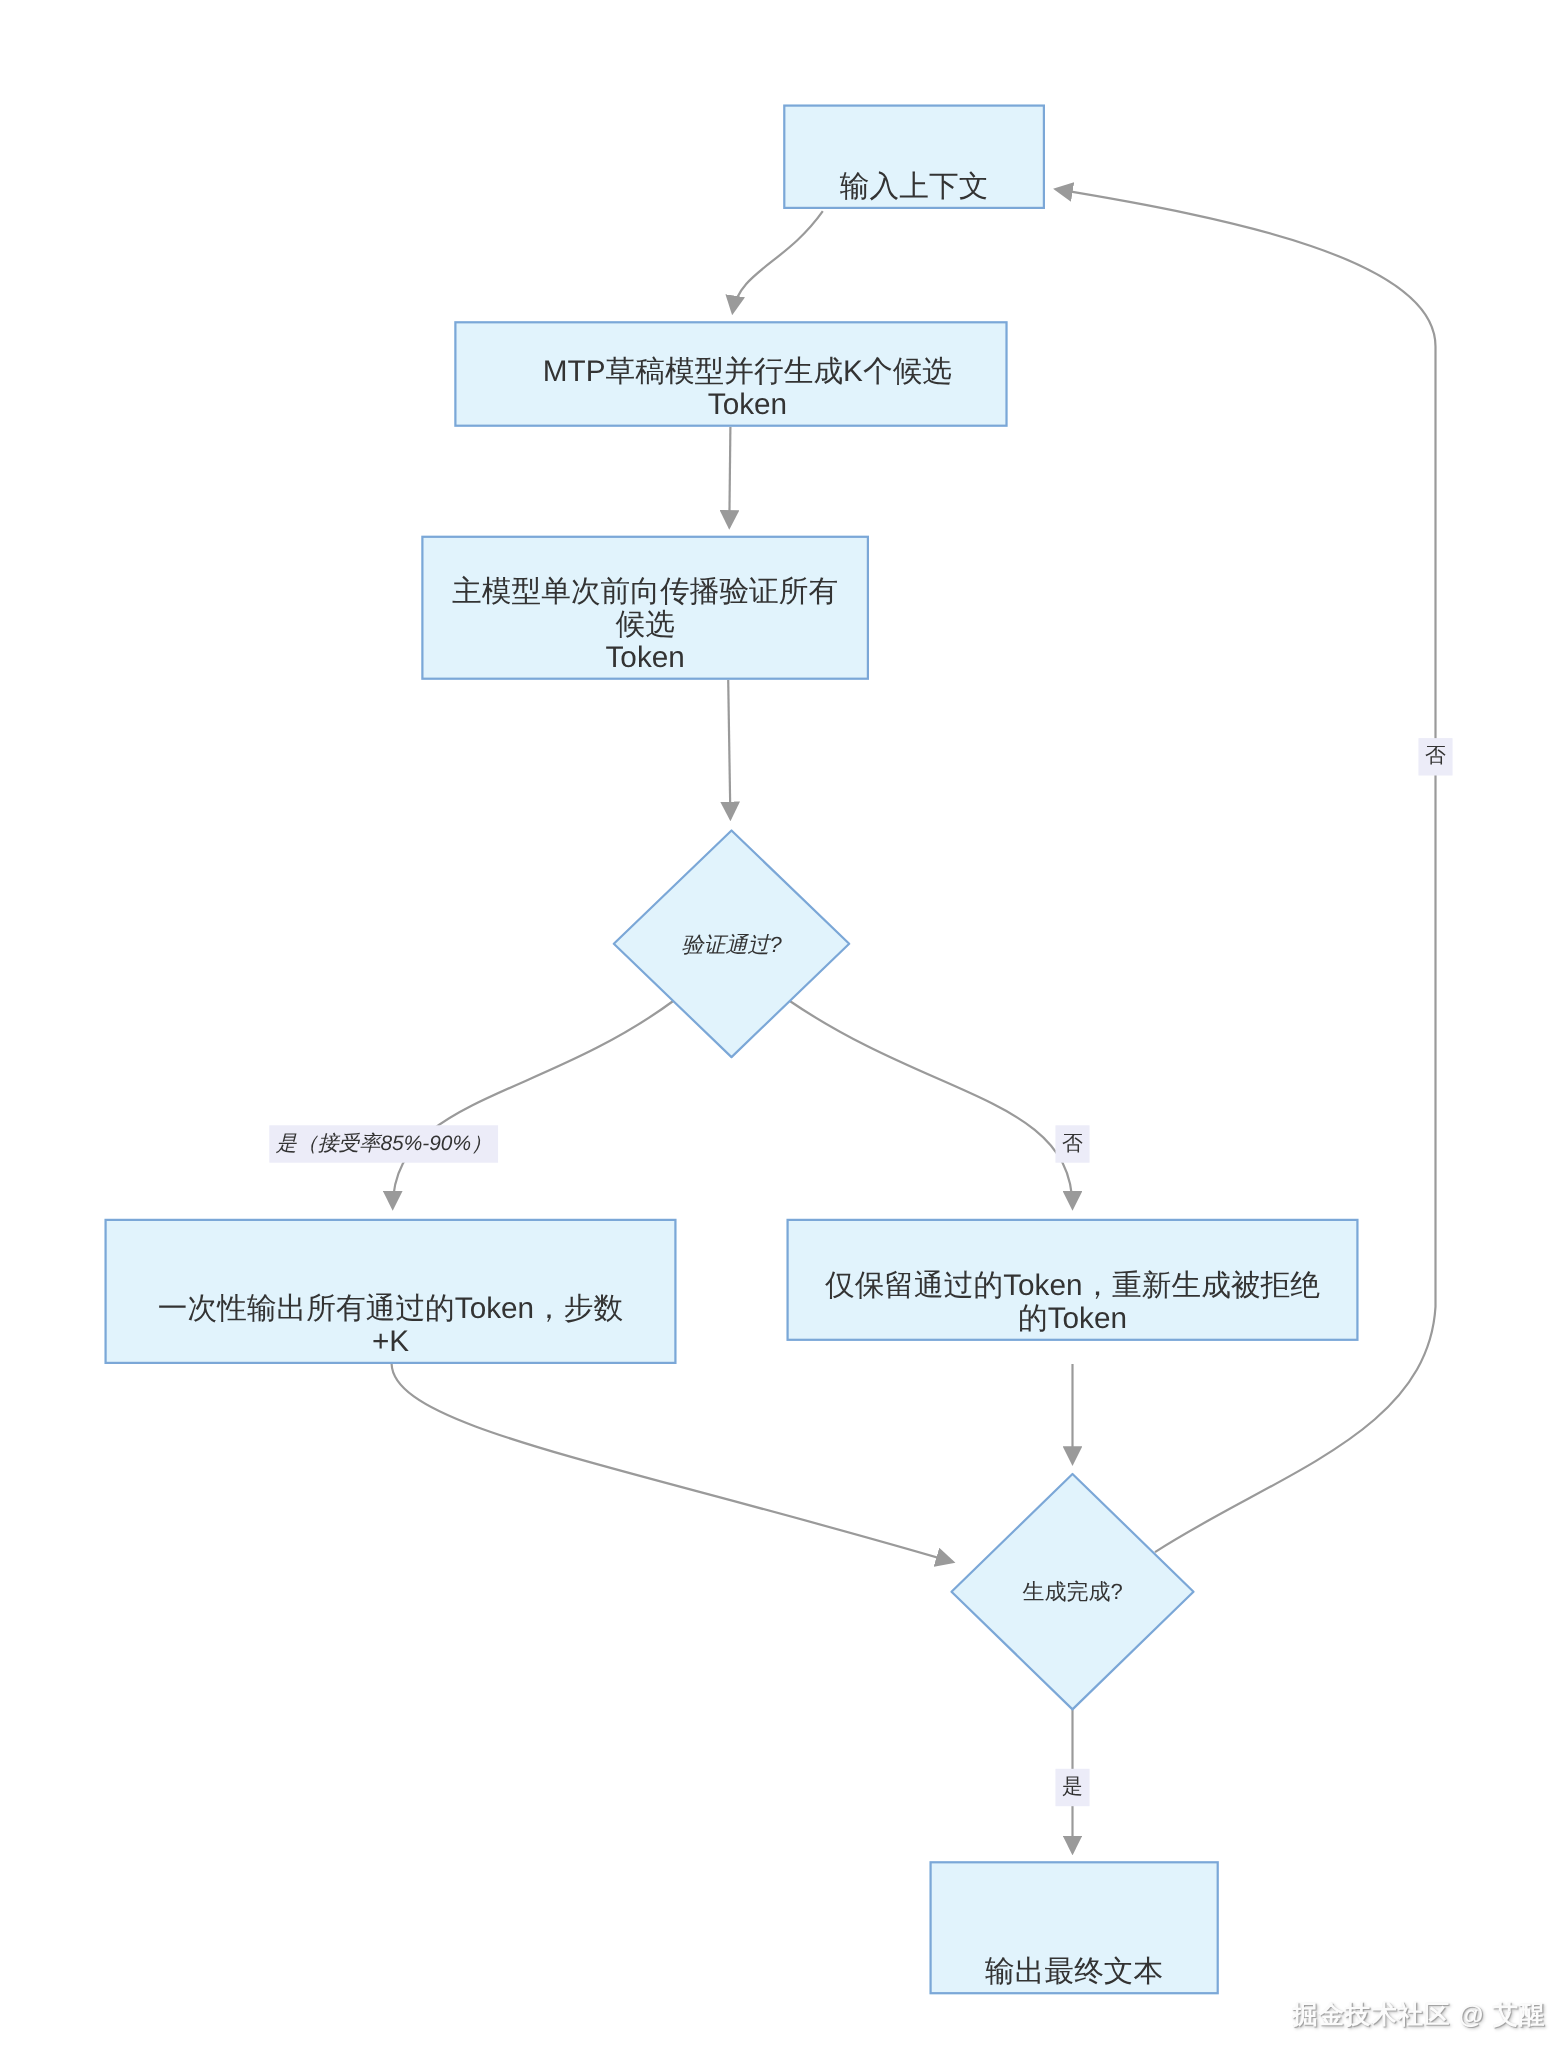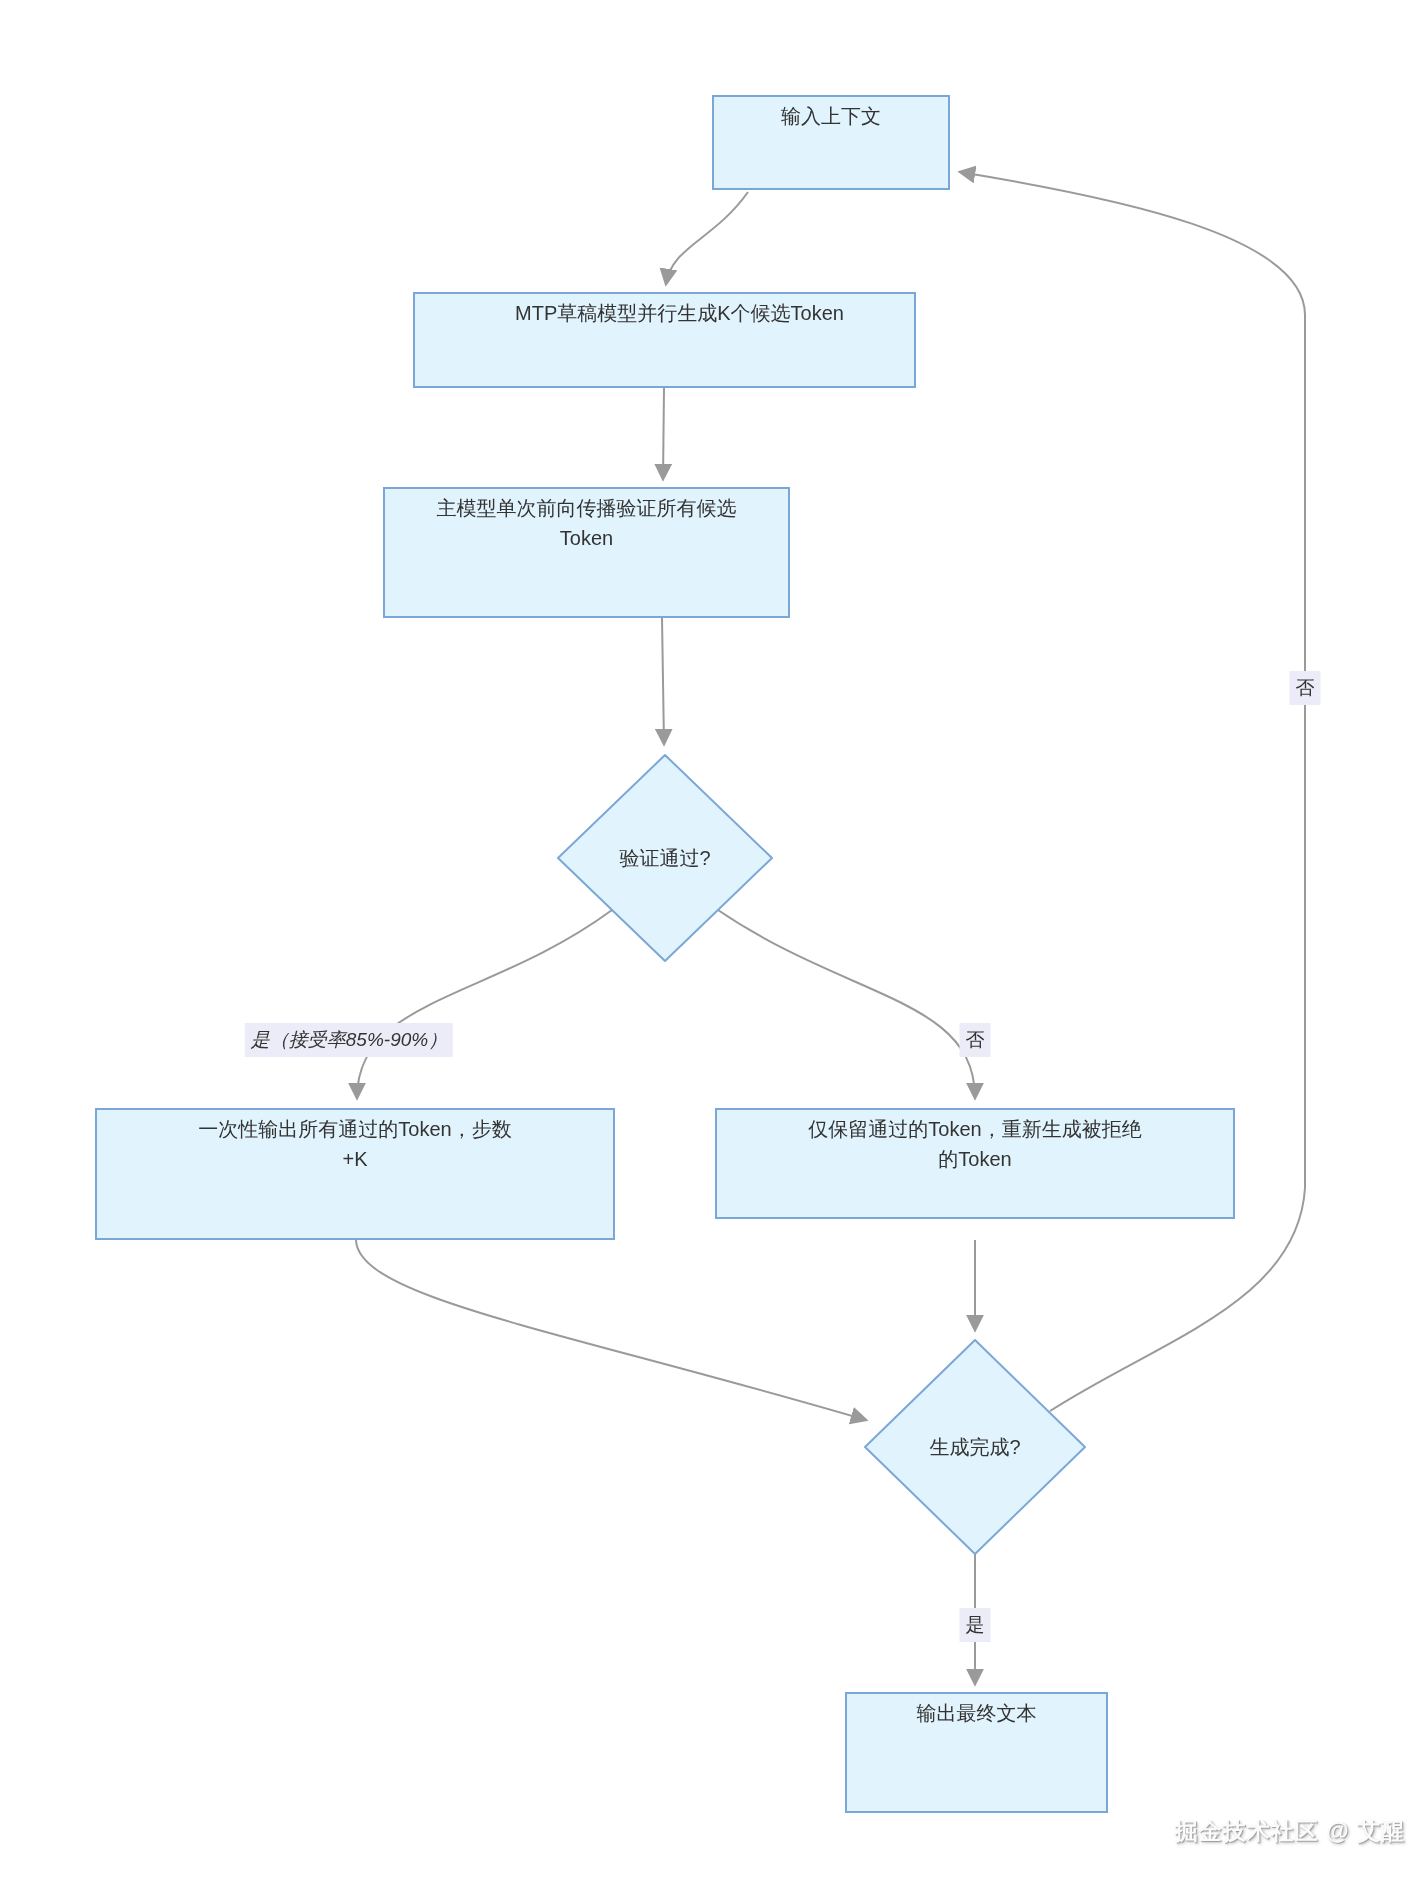--- a/index.html
+++ b/index.html
@@ -28,24 +28,24 @@
     stroke-linejoin: round;
   }
   .node {
     position: absolute;
     box-sizing: border-box;
     background: #e1f3fc;
     border: 2px solid #7ba7d7;
     display: flex;
     flex-direction: column;
     align-items: center;
-    justify-content: flex-start;
+    justify-content: flex-end;
     text-align: center;
     color: #333333;
-    font-size: 20px;
+    font-size: 27px;
     line-height: 30px;
     padding: 4px 14px;
   }
   .decision-text {
     position: absolute;
     box-sizing: border-box;
     display: flex;
     align-items: center;
     justify-content: center;
     text-align: center;
@@ -108,21 +108,21 @@
 
   <div class="node" style="left:413px; top:292px; width:503px; height:96px;padding-left:44px;">
     <span>MTP草稿模型并行生成K个候选Token</span>
   </div>
 
   <div class="node" style="left:383px; top:487px; width:407px; height:131px;">
     <div>主模型单次前向传播验证所有候选</div>
     <div>Token</div>
   </div>
 
-  <div class="decision-text" style="left:558px; top:755px; width:214px; height:206px;">
+  <div class="decision-text" style="left:558px; top:755px; width:214px; height:206px;font-style:italic;">
     <span>验证通过?</span>
   </div>
 
   <div class="node" style="left:95px; top:1108px; width:520px; height:132px;">
     <div>一次性输出所有通过的Token，步数</div>
     <div>+K</div>
   </div>
 
   <div class="node" style="left:715px; top:1108px; width:520px; height:111px;">
     <div>仅保留通过的Token，重新生成被拒绝</div>

